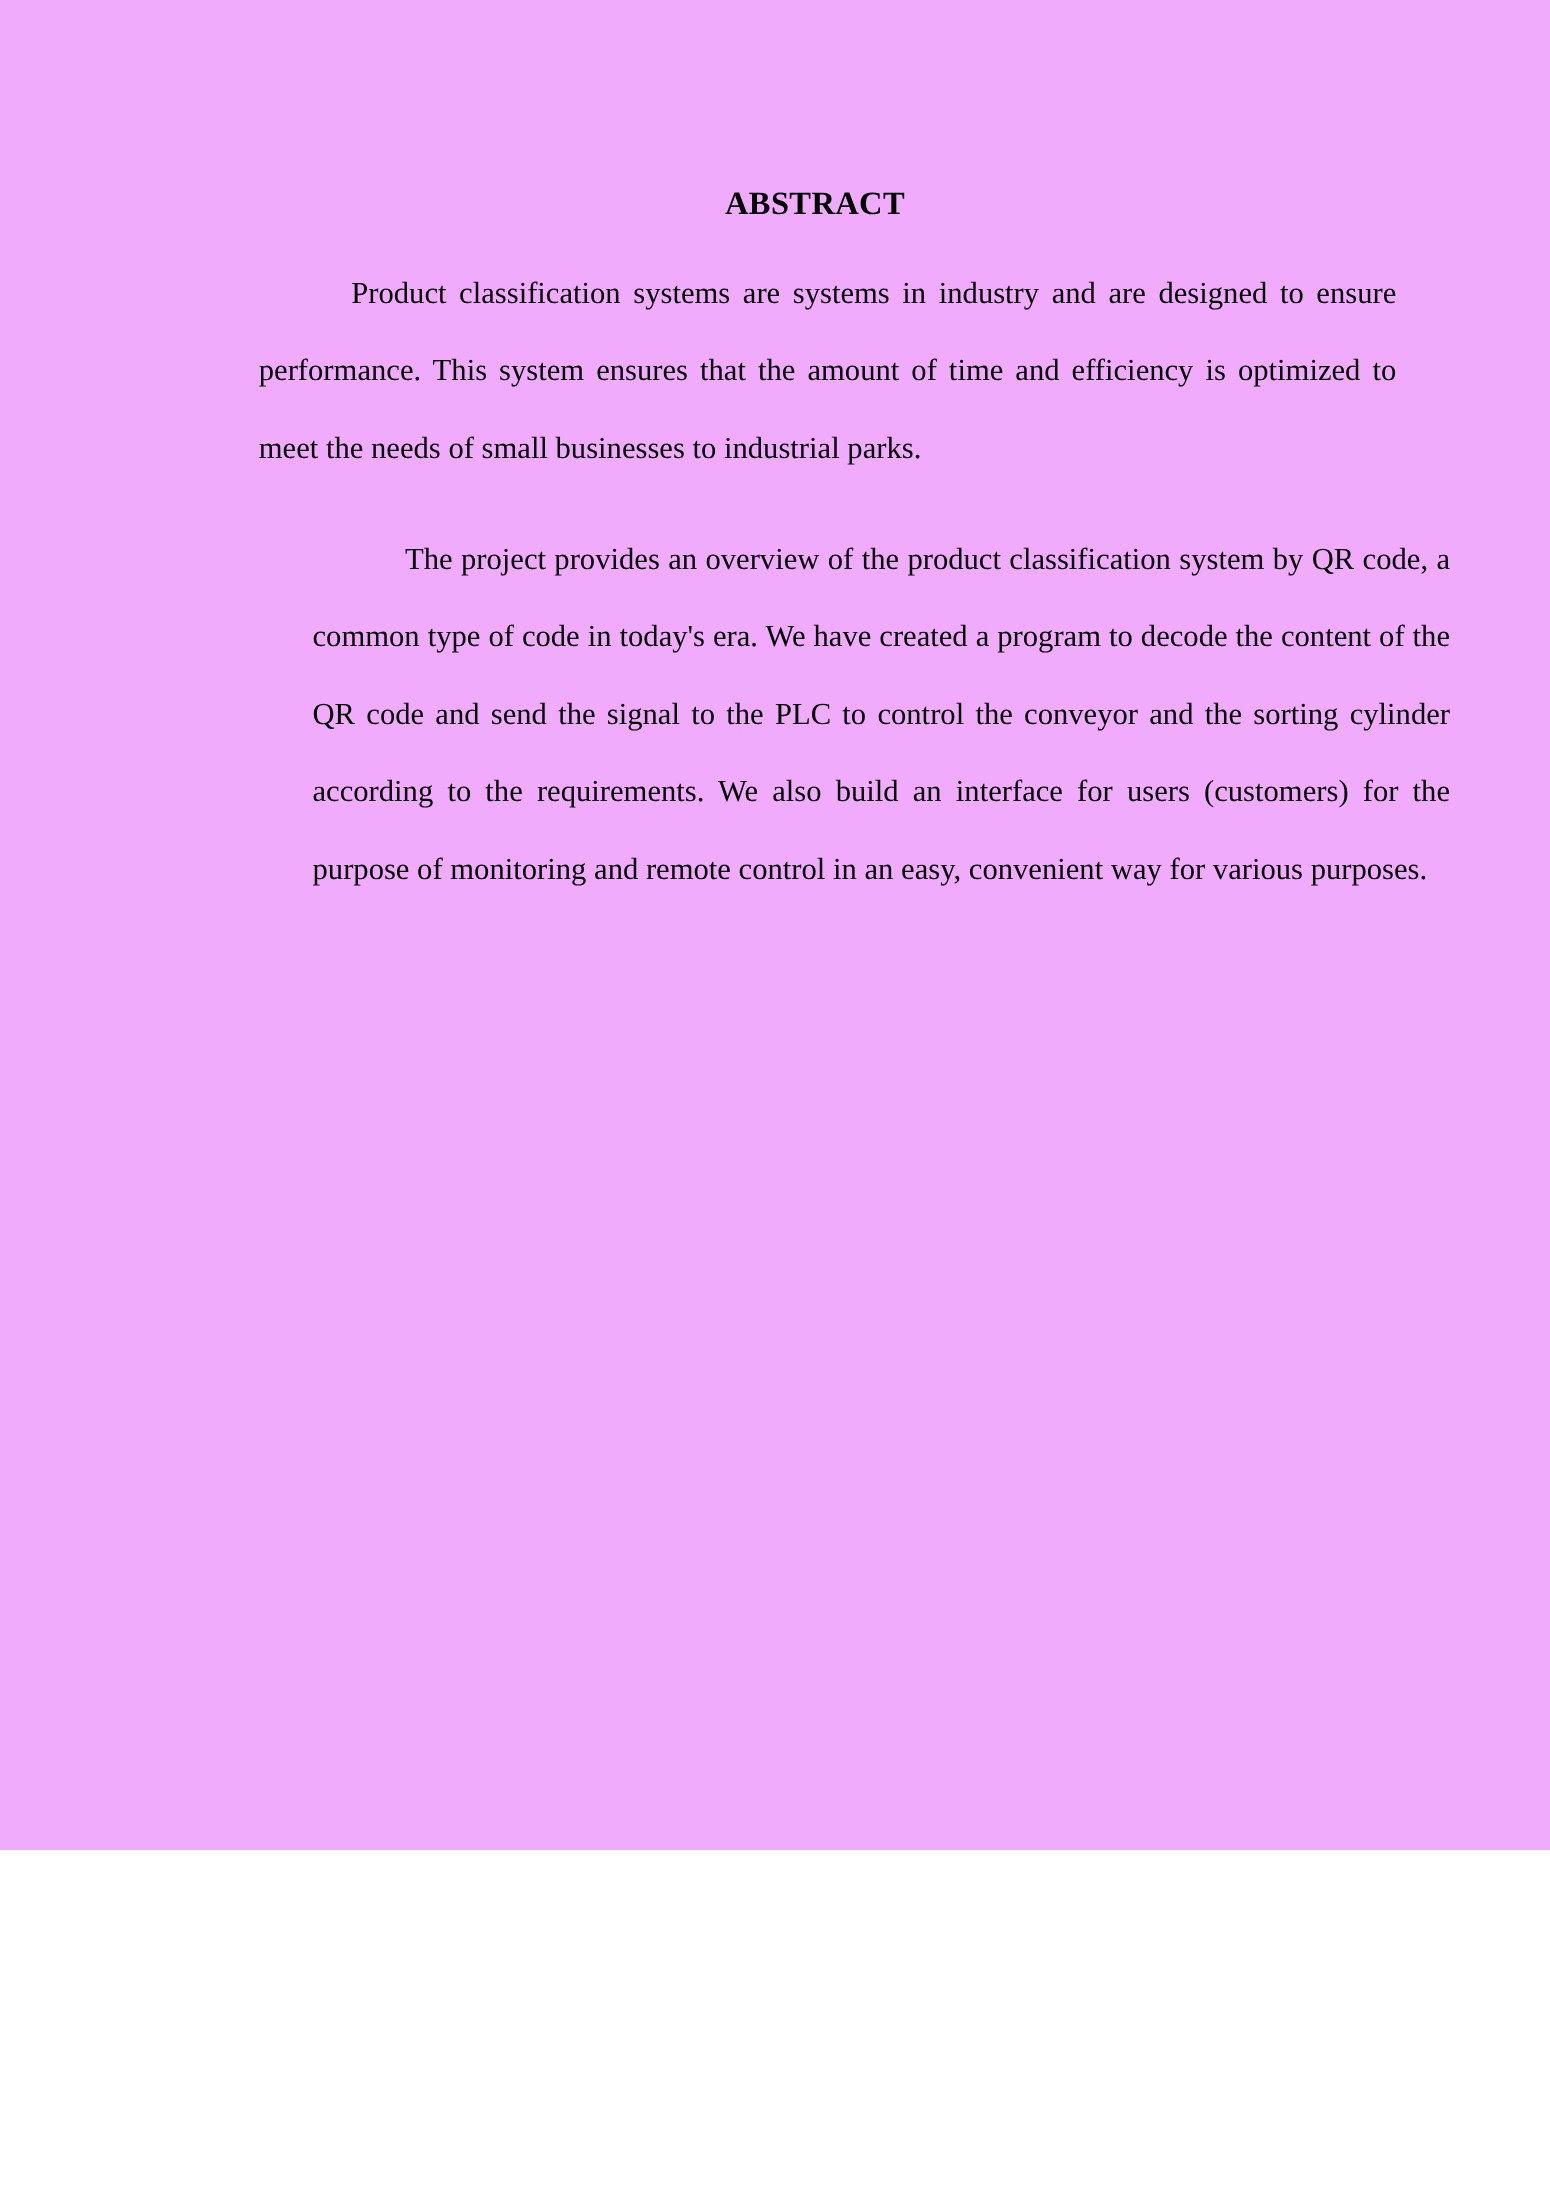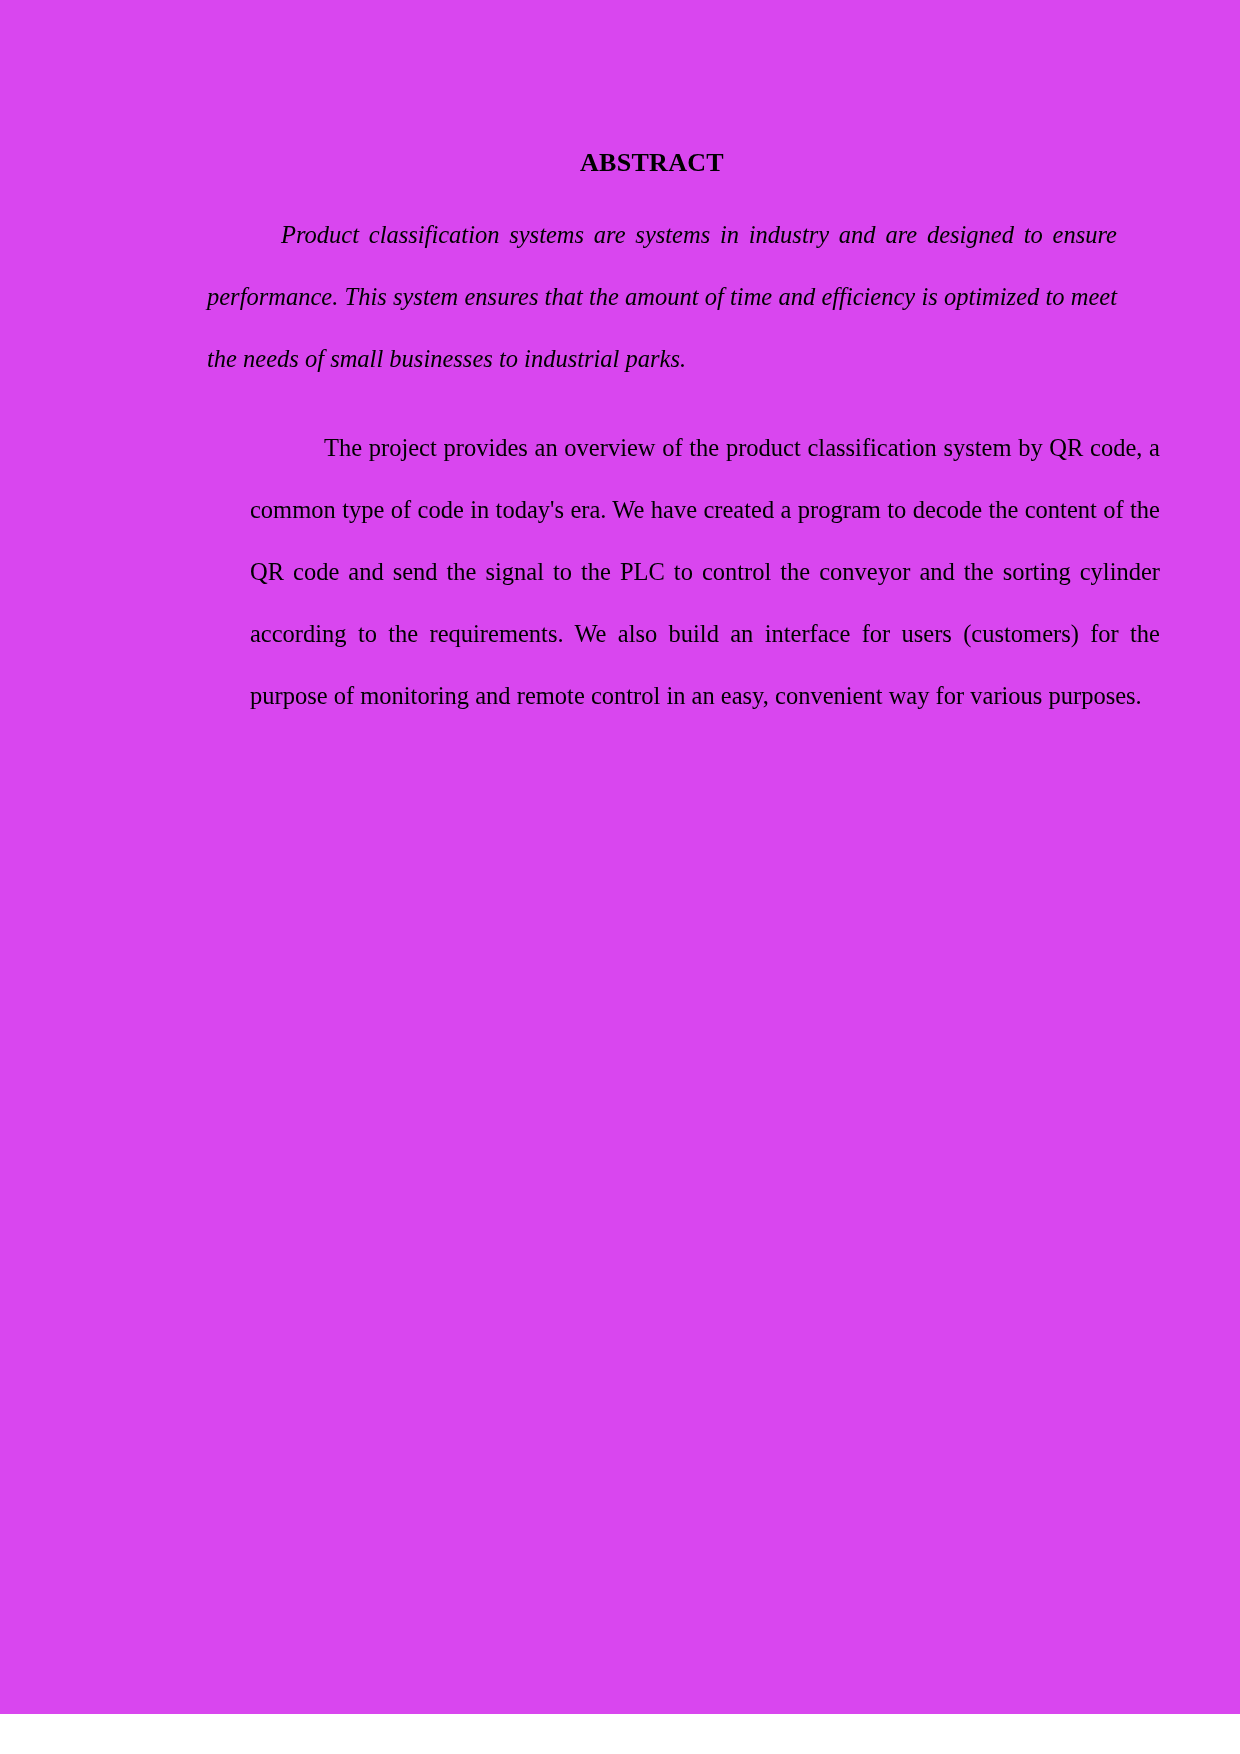--- a/index.html
+++ b/index.html
@@ -1,31 +1,31 @@
 <!DOCTYPE html>
 <html><head>
   <meta charset="utf-8">
   <style>
     html, body { margin: 0; padding: 0; background: #ffffff; }
     body { width: 1240px; height: 1754px; position: relative; overflow: hidden; }
     .page {
-      position: absolute; left: 0; top: 0; width: 1240px; height: 1714px; background: #d946ef;
+      position: absolute; left: 0; top: 0; width: 1240px; height: 1480px; background: #f0abfc;
       font-family: "Liberation Serif", "DejaVu Serif", serif; color: #000;
     }
     .title {
       position: absolute; top: 146px; left: 0; width: 1240px; text-align: center;
       font-size: 26px; font-weight: bold; letter-spacing: 0.3px; line-height: 34px;
       transform: translateX(32px);
     }
     .para {
       position: absolute; left: 207px; width: 910px;
       font-size: 24.5px; line-height: 62px; text-align: justify; margin: 0;
     }
     .para .indent { display: inline-block; width: 74px; }
-    #p1 { top: 204px; font-style: italic; }
+    #p1 { top: 204px; }
     #p2 { top: 417px; margin-left: 43px; }
   </style>
 </head>
 <body>
 
 <div class="page">
   <div class="title">ABSTRACT</div>
   <p class="para" id="p1"><span class="indent"></span><span>Product classification systems are systems in industry and are designed to ensure performance. This system ensures that the amount of time and efficiency is optimized to meet the needs of small businesses to industrial parks.</span></p>
   <p class="para" id="p2"><span class="indent"></span><span>The project provides an overview of the product classification system by QR code, a common type of code in today's era. We have created a program to decode the content of the QR code and send the signal to the PLC to control the conveyor and the sorting cylinder according to the requirements. We also build an interface for users (customers) for the purpose of monitoring and remote control in an easy, convenient way for various purposes.</span></p>
 </div>

